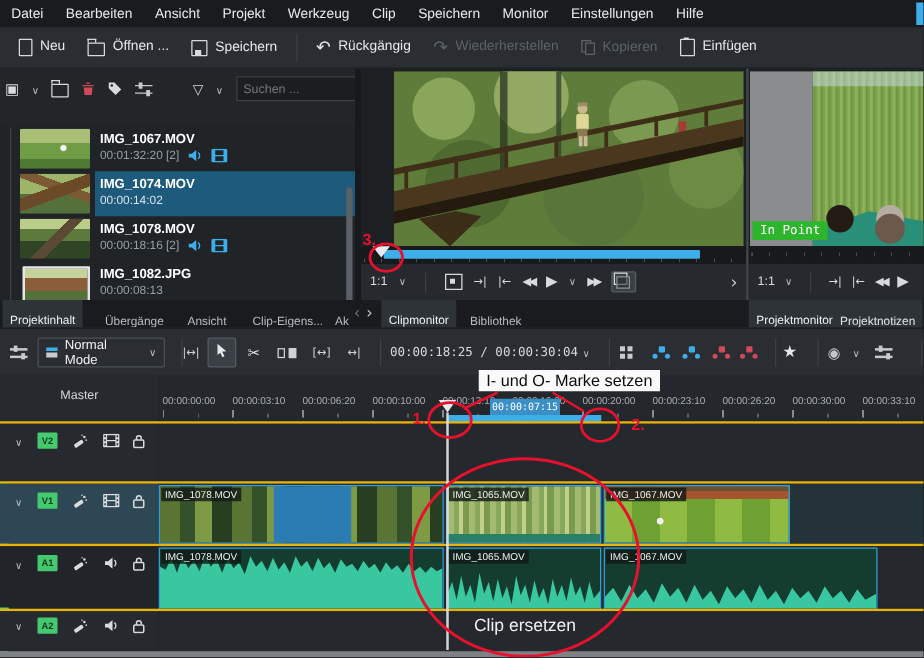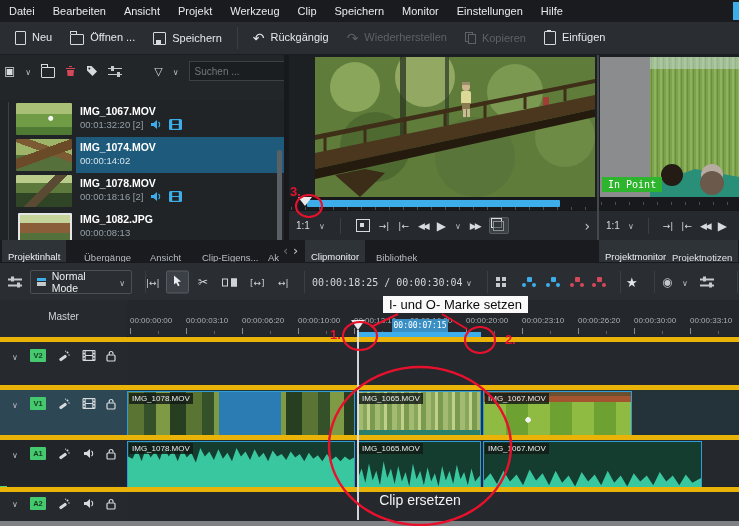--- a/index.html
+++ b/index.html
@@ -108,21 +108,21 @@
   .tl{left:0;top:300px;width:739px;height:226px;background:#202327}
   .tl-head{position:absolute;left:0;top:0;width:127px;height:226px;background:#26292d;border-right:1px solid #151719}
   .master{position:absolute;left:0;top:4px;width:127px;height:24px;display:flex;align-items:center;justify-content:center;color:#d2d5d7;font-size:10px}
   .ruler{position:absolute;left:127px;top:0;width:612px;height:36px;background:#24272b}
   .rlab{position:absolute;top:16px;font-size:8px;color:#a9b0b5;white-space:nowrap}
   .rticks1{position:absolute;left:130px;top:28px;width:590px;height:6px;background:repeating-linear-gradient(90deg,#878d92 0 1px,rgba(0,0,0,0) 1px 56px)}
   .rticks2{position:absolute;left:158px;top:31px;width:580px;height:3px;background:repeating-linear-gradient(90deg,#5c6166 0 1px,rgba(0,0,0,0) 1px 56px)}
   .zonebar{position:absolute;left:358px;top:32px;width:123px;height:6px;background:#3daee9}
   .zonelab{position:absolute;left:392px;top:19px;width:56px;height:13px;background:#3a8fc5;color:#fff;font-family:"DejaVu Sans Mono",monospace;font-size:8px;display:flex;align-items:center;justify-content:center}
   .zonehandle{position:absolute;left:415px;top:39px;width:7px;height:5px;border:1px solid #cfd4d8;background:#2a2e32}
-  .track{position:absolute;left:0;width:739px;border-top:5px solid #eab308;box-sizing:border-box}
+  .track{position:absolute;left:0;width:739px;border-top:2px solid #eab308;box-sizing:border-box}
   .thead{position:absolute;left:0;top:0;width:127px;height:100%}
   .tlane{position:absolute;left:127px;top:0;width:612px;height:100%}
   .badge{position:absolute;left:30px;top:7px;width:16px;height:13px;background:#45c96e;color:#143a1f;font-size:7.5px;font-weight:bold;display:flex;align-items:center;justify-content:center;border-radius:1px}
   .tchev{position:absolute;left:12px;top:9px}
   .hic{position:absolute;top:8px;color:#d8dbdd}
   .greenbar{position:absolute;left:0;width:7px;background:#55d276}
   .clip{position:absolute;border:1px solid #2f9dd8;box-sizing:border-box;overflow:hidden}
   .cliplab{position:absolute;left:1px;top:1px;background:rgba(18,26,22,.82);color:#eceeef;font-size:8px;padding:1px 3px;white-space:nowrap}
   .vthumb1{background:repeating-linear-gradient(90deg,#5a7434 0 16px,#34512a 16px 28px,#7e9a44 28px 42px,#273f20 42px 58px)}
   .vthumb2{background:linear-gradient(0deg,#2a7f6a 0 7px,rgba(0,0,0,0) 7px),repeating-linear-gradient(90deg,#a3bb70 0 5px,#88a75a 5px 9px,#c0d08a 9px 12px,#7a9a50 12px 17px)}

